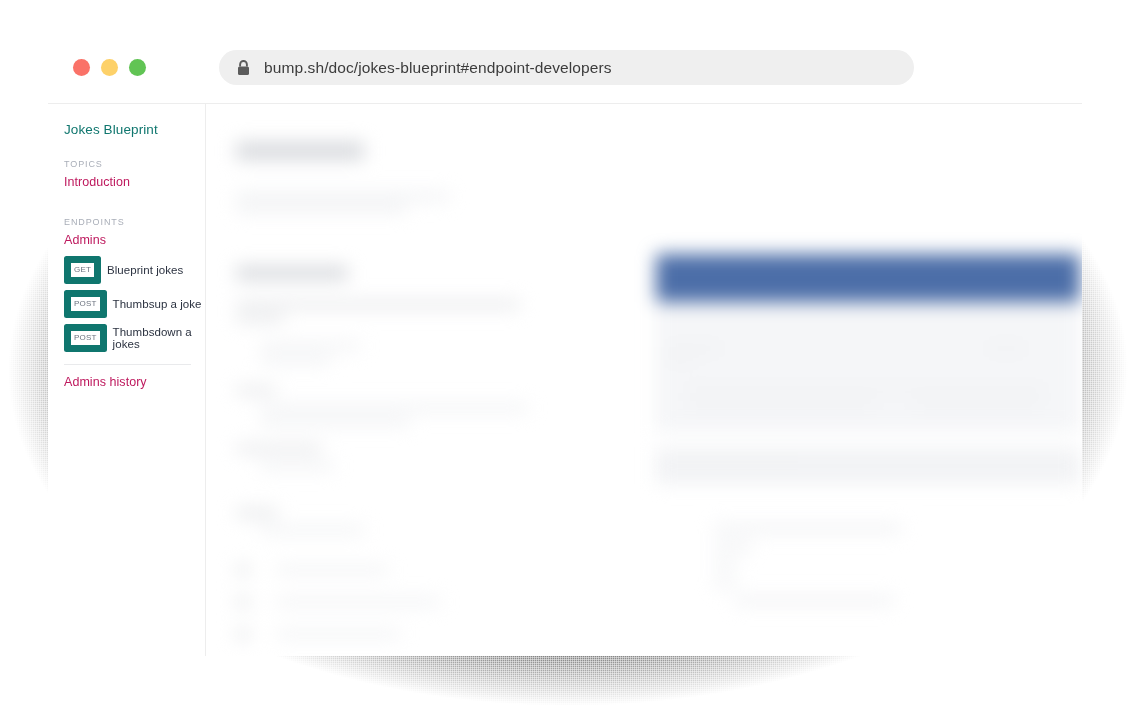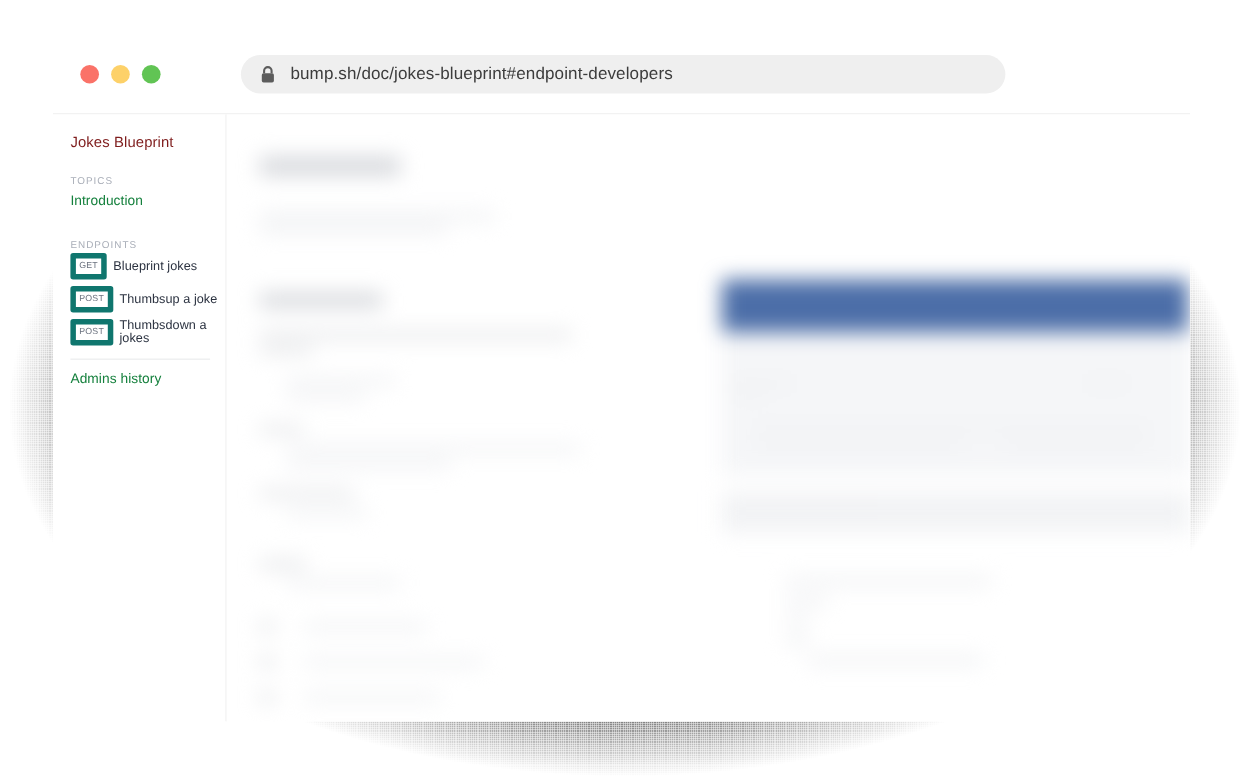--- a/index.html
+++ b/index.html
@@ -127,36 +127,36 @@
     flex: 0 0 158px;
     border-right: 1px solid #ededed;
     padding-top: 10px;
     box-sizing: border-box;
     background: #ffffff;
     position: relative;
   }
 
   .doc-title {
     font-size: 13.5px;
-    color: #7f1d1d;
+    color: #0f766e;
     margin: 8px 0 13px 16px;
     letter-spacing: .1px;
   }
 
   .section-label {
     font-size: 9px;
     letter-spacing: .9px;
     color: #a9aeb8;
     margin: 22px 0 0 16px;
     text-transform: uppercase;
   }
 
   .nav-item {
     font-size: 12.5px;
-    color: #15803d;
+    color: #be185d;
     padding: 6px 0 6px 16px;
     letter-spacing: .05px;
     cursor: default;
   }
 
   .nav-item.active {
     color: #3b7ff5;
     background: #edf3fd;
     box-shadow: inset 2px 0 0 0 #3b7ff5;
   }
@@ -165,21 +165,21 @@
     display: flex;
     align-items: center;
     padding: 3px 0 3px 16px;
     gap: 6px;
     cursor: default;
   }
   .method-badge {
     font-size: 8px;
     line-height: 1;
     padding: 3px 3px;
-    border: 5px solid #0f766e;
+    border: 7px solid #0f766e;
     border-radius: 2.5px;
     color: #6b727f;
     letter-spacing: .2px;
     background: #ffffff;
     flex: 0 0 auto;
   }
   .endpoint-label {
     font-size: 11.5px;
     color: #2b3240;
     letter-spacing: .05px;
@@ -275,20 +275,21 @@
     <div class="browser-body">
 
       <nav class="sidebar">
 
         <div class="doc-title">Jokes Blueprint</div>
 
         <div class="section-label">TOPICS</div>
         <div class="nav-item">Introduction</div>
 
         <div class="section-label">ENDPOINTS</div>
+        <div class="nav-item">Admins</div>
 
         <div class="endpoint-item">
           <span class="method-badge">GET</span>
           <span class="endpoint-label">Blueprint jokes</span>
         </div>
         <div class="endpoint-item">
           <span class="method-badge">POST</span>
           <span class="endpoint-label">Thumbsup a joke</span>
         </div>
         <div class="endpoint-item">

